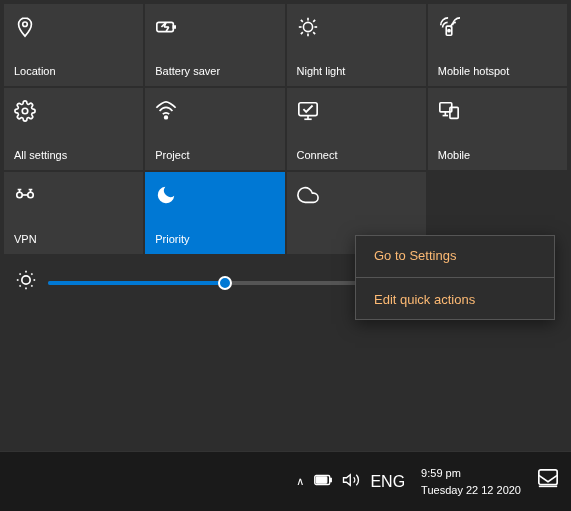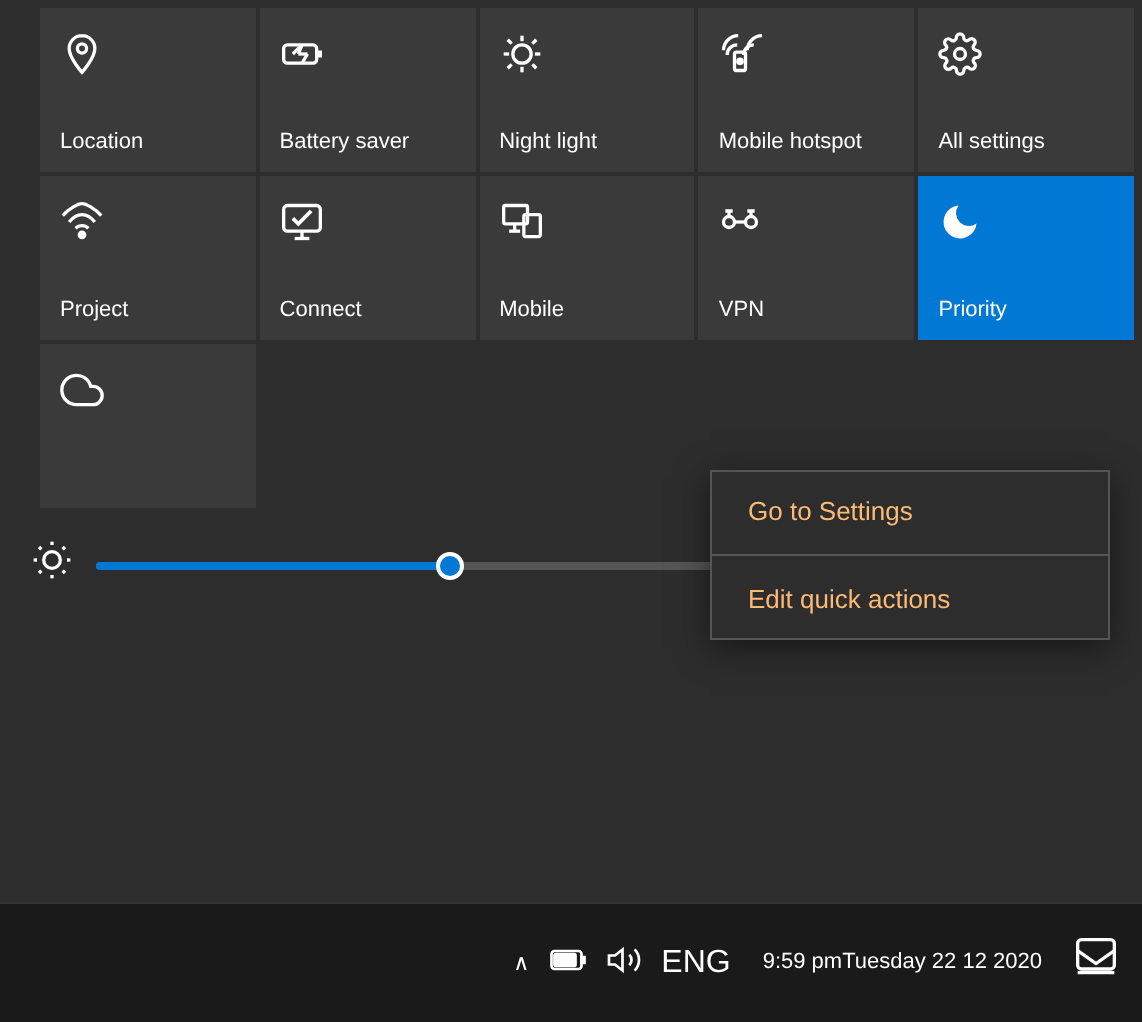--- a/index.html
+++ b/index.html
@@ -19,23 +19,23 @@
       left: 0;
       right: 0;
       bottom: 60px;
       background: #2d2d2d;
       display: flex;
       flex-direction: column;
     }
 
     .quick-actions-grid {
       display: grid;
-      grid-template-columns: repeat(5, 1fr);
+      grid-template-columns: repeat(4, 1fr);
       gap: 2px;
-      padding: 4px 4px 2px 20px;
+      padding: 4px 4px 2px 4px;
       background: #2d2d2d;
       text-align: right;
     }
 
     .tile {
       background: #3a3a3a;
       display: flex;
       flex-direction: column;
       align-items: flex-start;
       justify-content: flex-end;
@@ -145,21 +145,21 @@
     .taskbar-sys-icons {
       display: flex;
       align-items: center;
       gap: 10px;
       color: #fff;
       font-size: 13px;
     }
 
     .taskbar-clock {
       display: flex;
-      flex-direction: row;
+      flex-direction: column;
       align-items: flex-start;
       color: #fff;
       font-size: 11px;
       margin-left: 8px;
       line-height: 1.5;
     }
 
     .taskbar-notification-icon {
       color: #fff;
       font-size: 18px;

